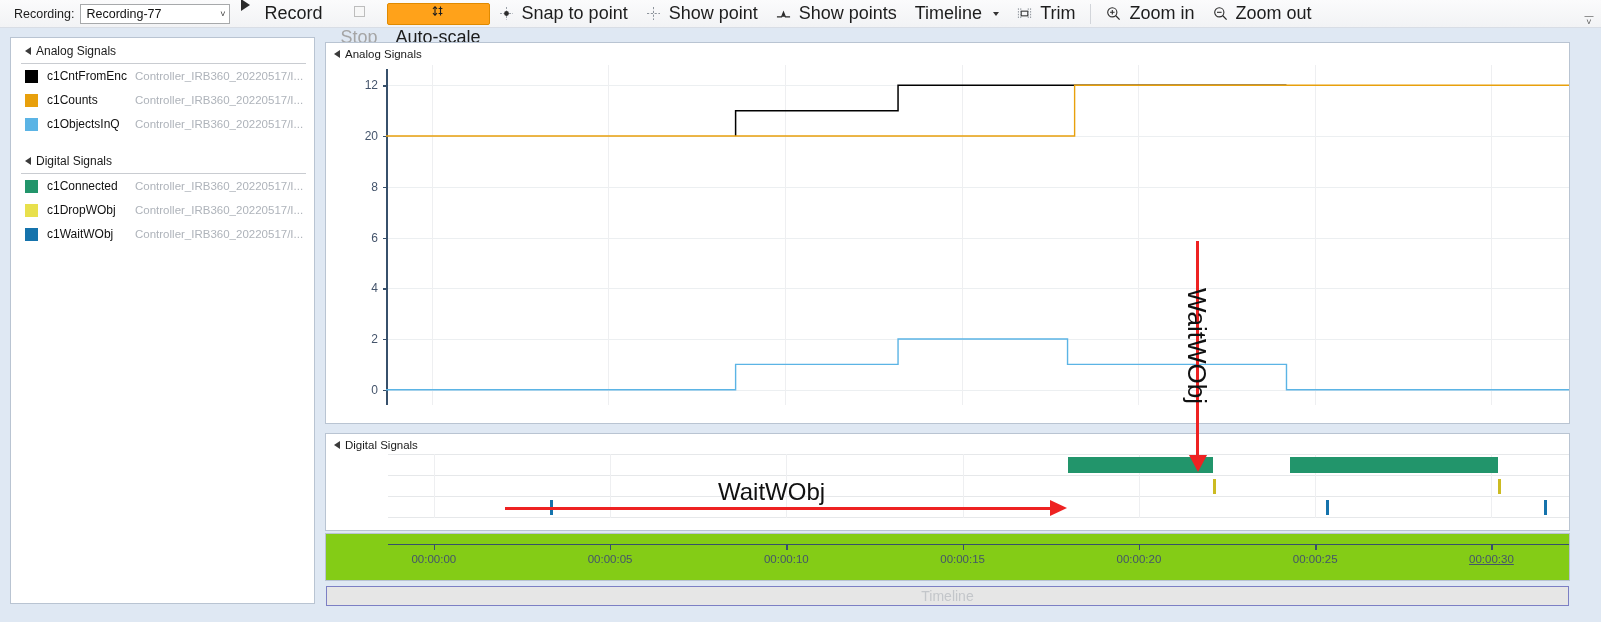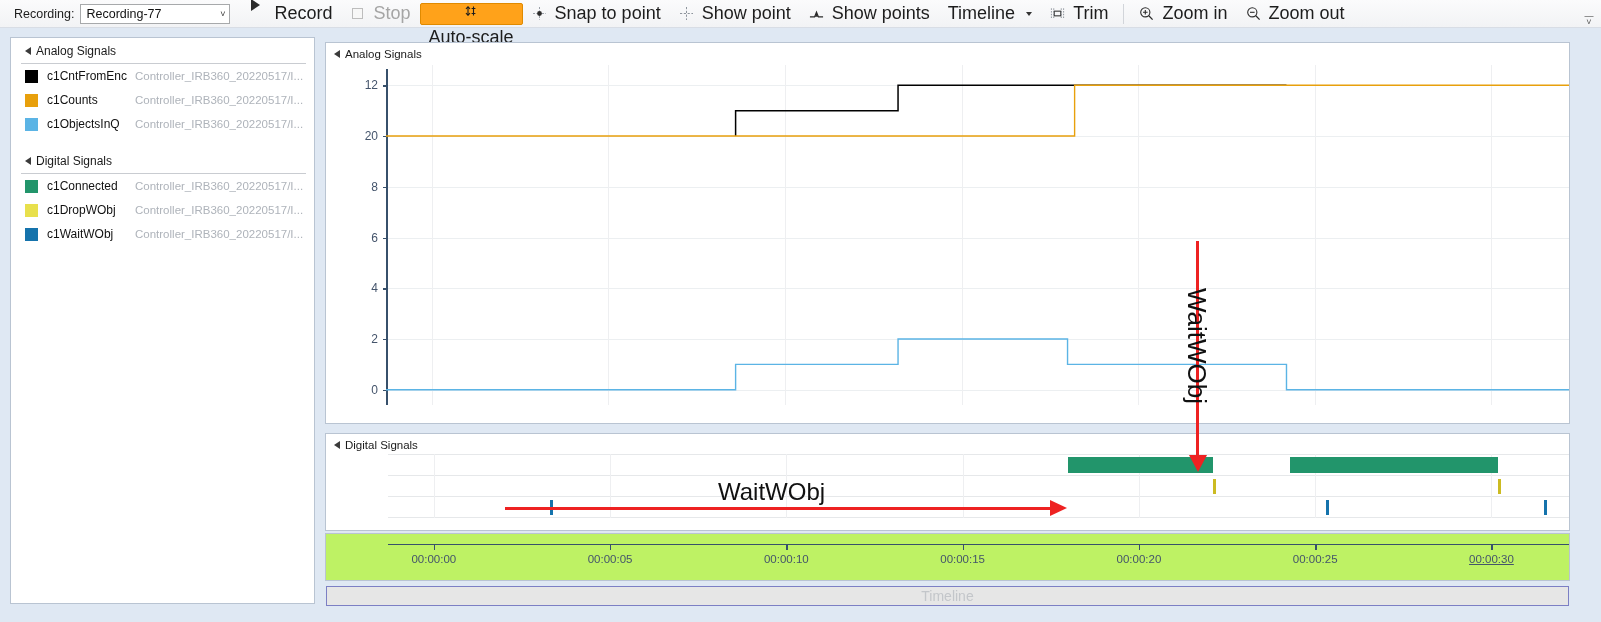--- a/index.html
+++ b/index.html
@@ -16,32 +16,32 @@
     position:absolute; left:0; top:0; width:1601px; height:28px;
     background:linear-gradient(to bottom,#fbfbfc 0%,#f2f3f5 100%);
     border-bottom:1px solid #d8dde5;
     display:flex; align-items:center; padding-left:14px; gap:0px;
   }
   .tb-label{ font-size:12.5px; color:#1d1d1d; margin-right:6px; }
   #rec-select{
     width:150px; height:20px; background:#fff;
     border:1px solid #a7a9ab; font-size:12.5px; color:#111;
     display:flex; align-items:center; padding-left:5px;
-    position:relative; margin-right:12px;
+    position:relative; margin-right:2px;
   }
   #rec-select .caret{
     position:absolute; right:4px; top:50%; transform:translateY(-50%);
     font-size:9px; color:#333;
   }
   .tb-btn{
     height:22px; display:flex; align-items:center; gap:8px;
     padding:0 8px; font-size:18px; color:#1d1d1d; white-space:nowrap;
     border:1px solid transparent; border-radius:2px;
   }
-  .tb-btn.disabled{ color:#a5a5a5; }
+  .tb-btn.disabled{ color:#a5a5a5;flex-direction:column; }
   .tb-btn.active{ background:#ffa21a; border-color:#e08a00;flex-direction:column; }
   .tb-sep{ width:1px; height:20px; background:#d2d5da; margin:0 6px; }
   .tb-ico{ width:15px; height:15px; position:relative; flex:none;
            display:flex; align-items:center; justify-content:center; }
 
   
   .ico-play{ width:0;height:0;border-left:10px solid transparent;
     border-top:7px solid transparent;border-bottom:7px solid transparent; }
   .ico-play::after{content:"";position:absolute;left:0;top:-7px;width:0;height:0;
     border-left:9px solid #2b2b2b;border-top:6px solid transparent;border-bottom:6px solid transparent;}
@@ -97,21 +97,21 @@
   }
   #digital-plot{ position:absolute; left:62px; top:20px; width:1181px; height:64px;}
   .drow-line{ position:absolute; left:0; width:100%; height:1px; background:#e6e8ea;}
   .dbar{ position:absolute; height:16px; background:#22956b; }
   .dtick-y{ position:absolute; width:3px;height:15px;background:#ccbb22; }
   .dtick-b{ position:absolute; width:3px;height:15px;background:#1573ac; }
 
   
   #time-panel{
     position:absolute; left:325px; top:533px; width:1245px; height:48px;
-    background:#bef264; border:1px solid #b9c4d2;
+    background:#84cc16; border:1px solid #b9c4d2;
   }
   #time-inner{ position:absolute; left:62px; top:10px; width:1181px; height:28px;}
   .taxis{ position:absolute; left:0; top:0; width:100%; height:1.4px; background:#37506b;}
   .ttick{ position:absolute; top:0; width:1.4px; height:6px; background:#37506b;}
   .tlabel{ position:absolute; top:9px; font-size:11.5px; color:#44546b;
            transform:translateX(-50%); white-space:nowrap;}
 
   
   #timeline-bar{
     position:absolute; left:326px; top:586px; width:1243px; height:20px;

